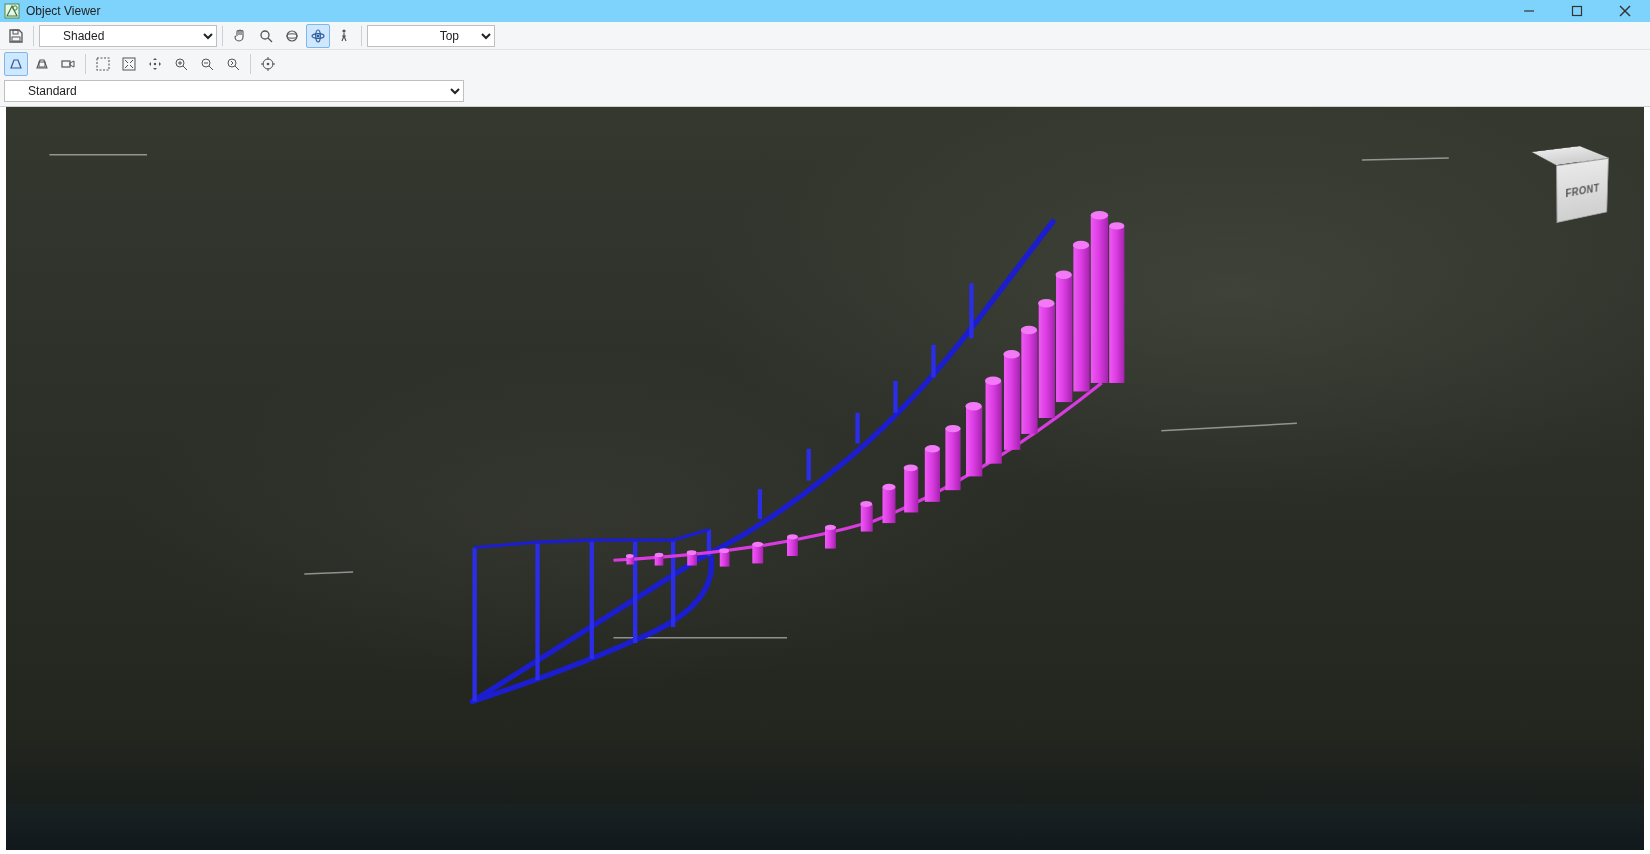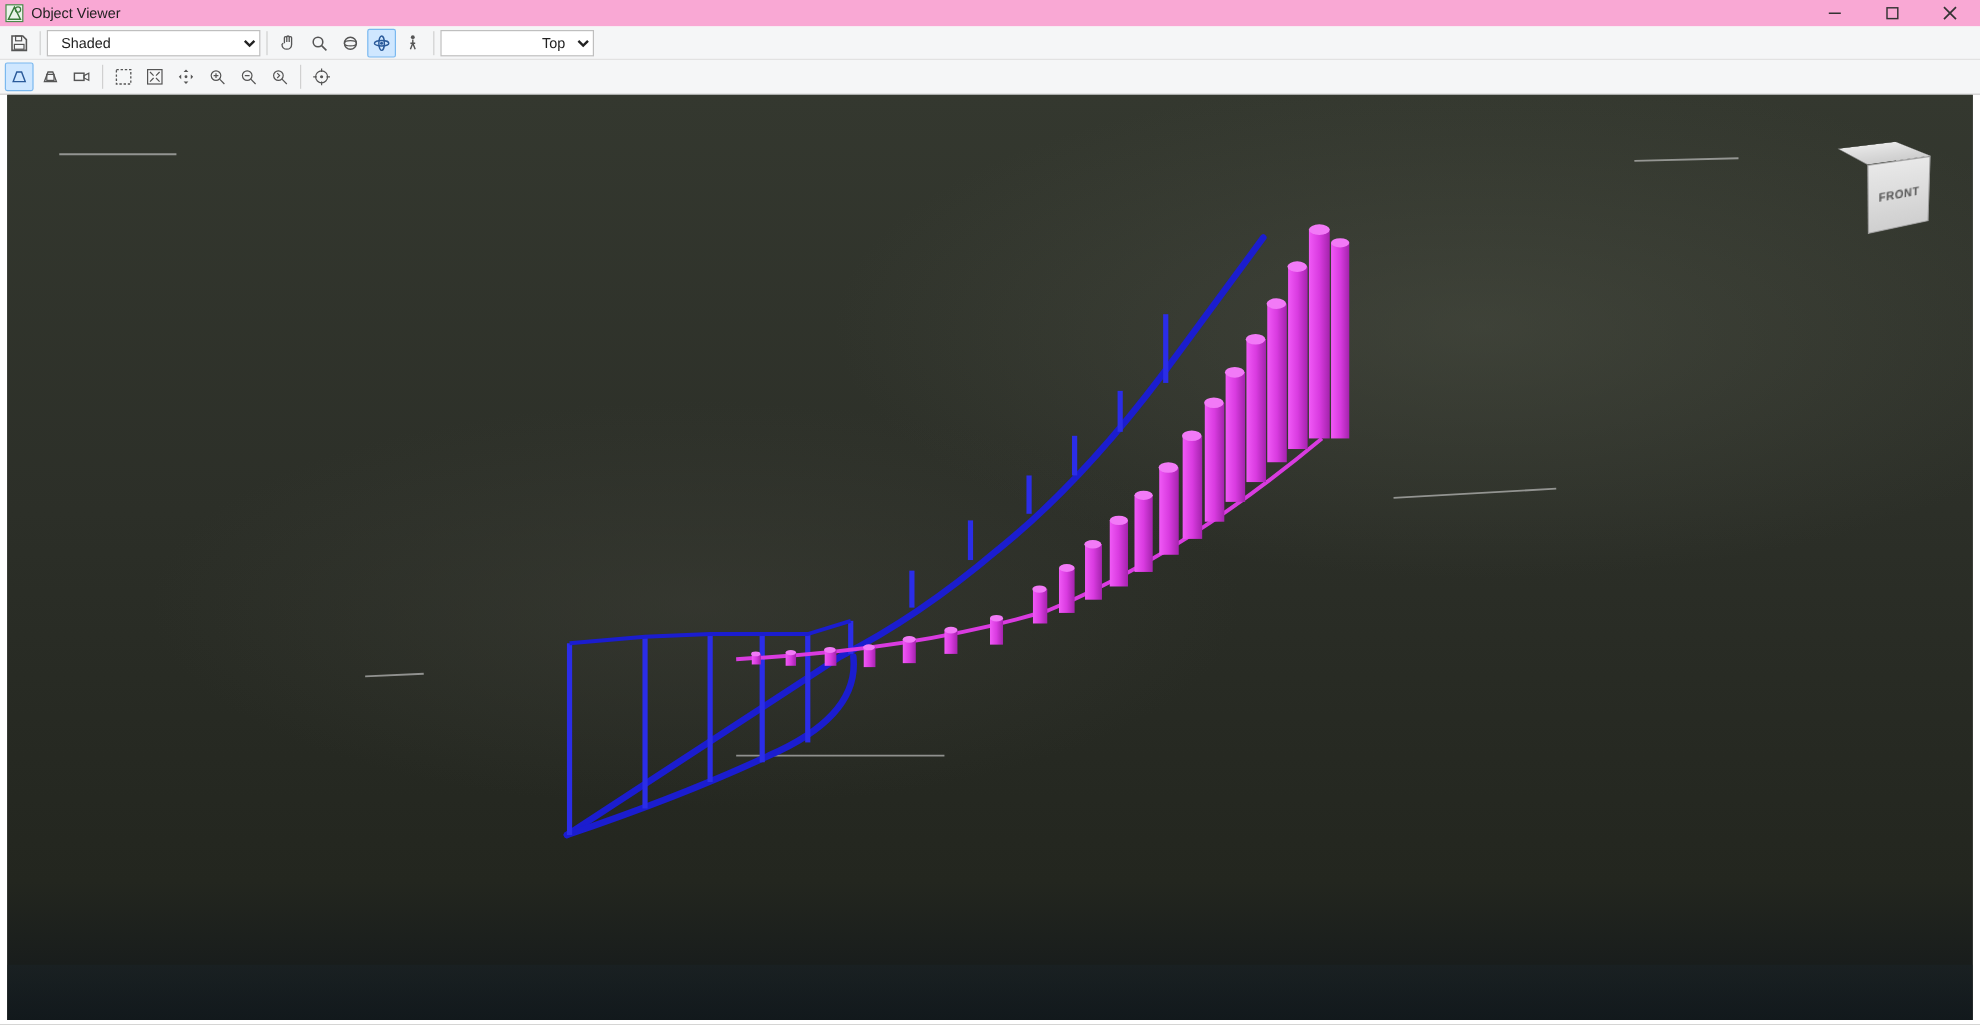--- a/index.html
+++ b/index.html
@@ -10,21 +10,21 @@
     width: 1650px;
     height: 854px;
     overflow: hidden;
     display: flex;
     flex-direction: column;
   }
 
   
   .titlebar {
     height: 22px;
-    background: #f9a8d4;
+    background: #7dd3fc;
     display: flex;
     align-items: center;
     padding: 0 4px;
   }
   .titlebar .app-icon {
     width: 16px; height: 16px;
     margin-right: 6px;
     display: inline-flex; align-items: center; justify-content: center;
   }
   .titlebar .title-text { font-size: 12px; color: #222; }
@@ -61,21 +61,21 @@
     width: 1px; height: 20px;
     background: #d0d0d0;
     margin: 0 3px;
   }
   select.tb-select {
     height: 22px;
     font-size: 12px;
     border: 1px solid #bfbfbf;
     background: #ffffff;
     color: #222;
-    padding: 0 7px;
+    padding: 0 19px;
   }
   .sel-visualstyle { width: 178px; }
   .sel-view { width: 128px; text-align: right; }
   .sel-standard-row { padding: 2px 4px 4px 4px; }
   .sel-standard { width: 460px; }
 
   
   .viewport {
     position: relative;
     flex: 1;
@@ -271,20 +271,25 @@
           <circle cx="8" cy="8" r="5" fill="none" stroke="#555"></circle>
           <circle cx="8" cy="8" r="1.3" fill="#555"></circle>
           <line x1="8" y1="1" x2="8" y2="4" stroke="#555"></line>
           <line x1="8" y1="12" x2="8" y2="15" stroke="#555"></line>
           <line x1="1" y1="8" x2="4" y2="8" stroke="#555"></line>
           <line x1="12" y1="8" x2="15" y2="8" stroke="#555"></line>
         </svg>
     </span>
   </div>
 
+  <div class="toolbar-row sel-standard-row">
+    <select class="tb-select sel-standard">
+      <option>Standard</option>
+    </select>
+  </div>
 </div>
 
 <div class="viewport">
   <div class="terrain-grad"></div>
   <div class="water-strip"></div>
 
   <svg class="scene" viewBox="0 0 1510 700" preserveAspectRatio="none">
 
     <g class="terrain-hints">
       <polyline points="40,45 130,45"></polyline>

